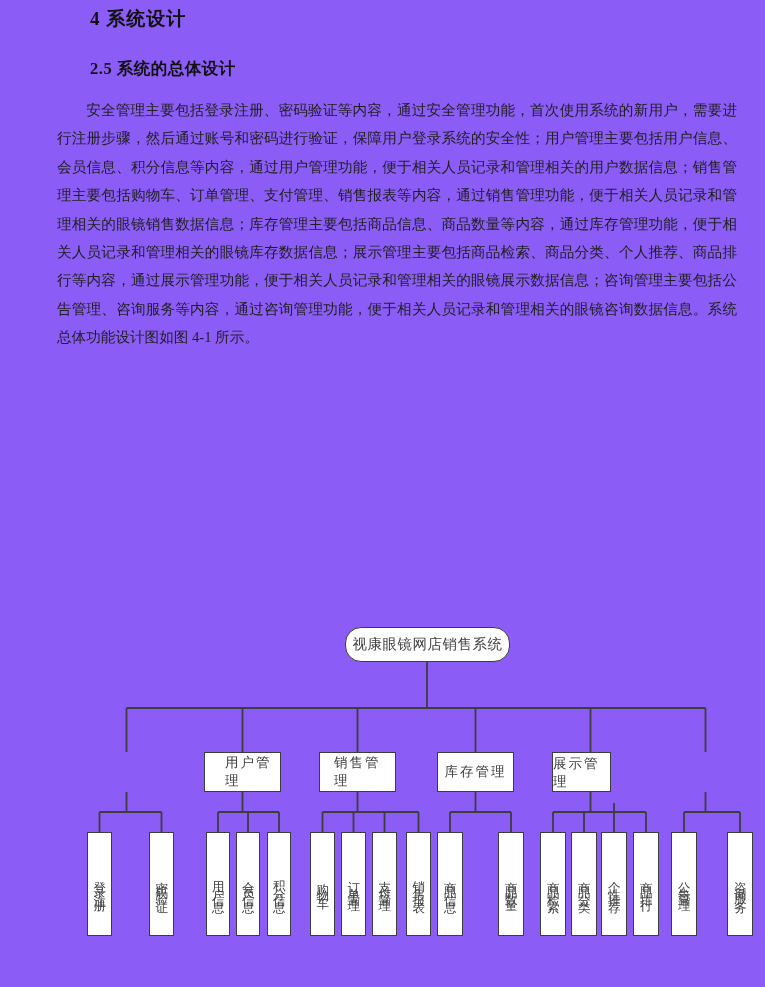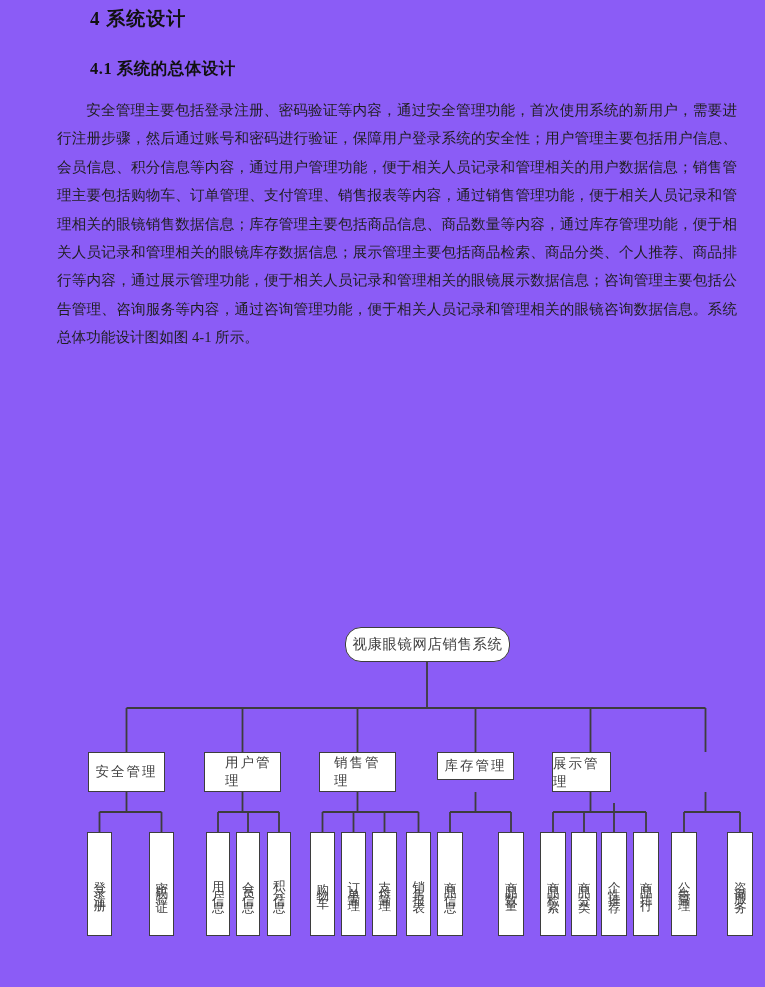--- a/index.html
+++ b/index.html
@@ -47,21 +47,21 @@
     letter-spacing:6.5px;
     line-height:1;
   }
 </style>
 </head>
 <body>
 
 <div class="page">
 
   <h1 class="chapter-heading">4 系统设计</h1>
-  <h2 class="section-heading">4.1 系统的总体设计</h2>
+  <h2 class="section-heading">2.5 系统的总体设计</h2>
 
   <div class="body-text">
     <p>安全管理主要包括登录注册、密码验证等内容，通过安全管理功能，首次使用系统的新用户，需要进行注册步骤，然后通过账号和密码进行验证，保障用户登录系统的安全性；用户管理主要包括用户信息、会员信息、积分信息等内容，通过用户管理功能，便于相关人员记录和管理相关的用户数据信息；销售管理主要包括购物车、订单管理、支付管理、销售报表等内容，通过销售管理功能，便于相关人员记录和管理相关的眼镜销售数据信息；库存管理主要包括商品信息、商品数量等内容，通过库存管理功能，便于相关人员记录和管理相关的眼镜库存数据信息；展示管理主要包括商品检索、商品分类、个人推荐、商品排行等内容，通过展示管理功能，便于相关人员记录和管理相关的眼镜展示数据信息；咨询管理主要包括公告管理、咨询服务等内容，通过咨询管理功能，便于相关人员记录和管理相关的眼镜咨询数据信息。系统总体功能设计图如图 4-1 所示。</p>
   </div>
 
   <div class="diagram">
 
     <svg width="765" height="387" viewBox="0 0 765 387" fill="none" stroke="#3d3d3d" stroke-width="1.8">
 
       <path d="M427 62 V108"></path>
@@ -107,30 +107,27 @@
       <path d="M705.5 192 V212"></path>
         <path d="M684 212 H740"></path>
       <path d="M684 212 V232"></path>
         <path d="M740 212 V232"></path>
     </svg>
 
     <div class="dbox root-box" style="left:345px;top:27px;width:165px;height:35px;border-radius:16px;">
       <span>视康眼镜网店销售系统</span>
     </div>
 
-    <div class="dbox l2-box" style="left:88px;top:152px;width:77px;height:40px;">
-      <span>安全管理</span>
-    </div>
     <div class="dbox l2-box" style="left:204px;top:152px;width:77px;height:40px;padding-left:20px;">
       <span>用户管理</span>
     </div>
     <div class="dbox l2-box" style="left:319px;top:152px;width:77px;height:40px;padding-left:14px;">
       <span>销售管理</span>
     </div>
-    <div class="dbox l2-box" style="left:437px;top:152px;width:77px;height:28px;font-family:Liberation Mono, monospace;">
+    <div class="dbox l2-box" style="left:437px;top:152px;width:77px;height:40px;font-family:Liberation Mono, monospace;">
       <span>库存管理</span>
     </div>
     <div class="dbox l2-box" style="left:552px;top:152px;width:59px;height:40px;align-items:flex-end;">
       <span>展示管理</span>
     </div>
 
     <div class="dbox leaf-box" style="left:87px;top:232px;width:25px;height:104px;">
       <span>登录注册</span>
     </div>
     <div class="dbox leaf-box" style="left:149px;top:232px;width:25px;height:104px;">

